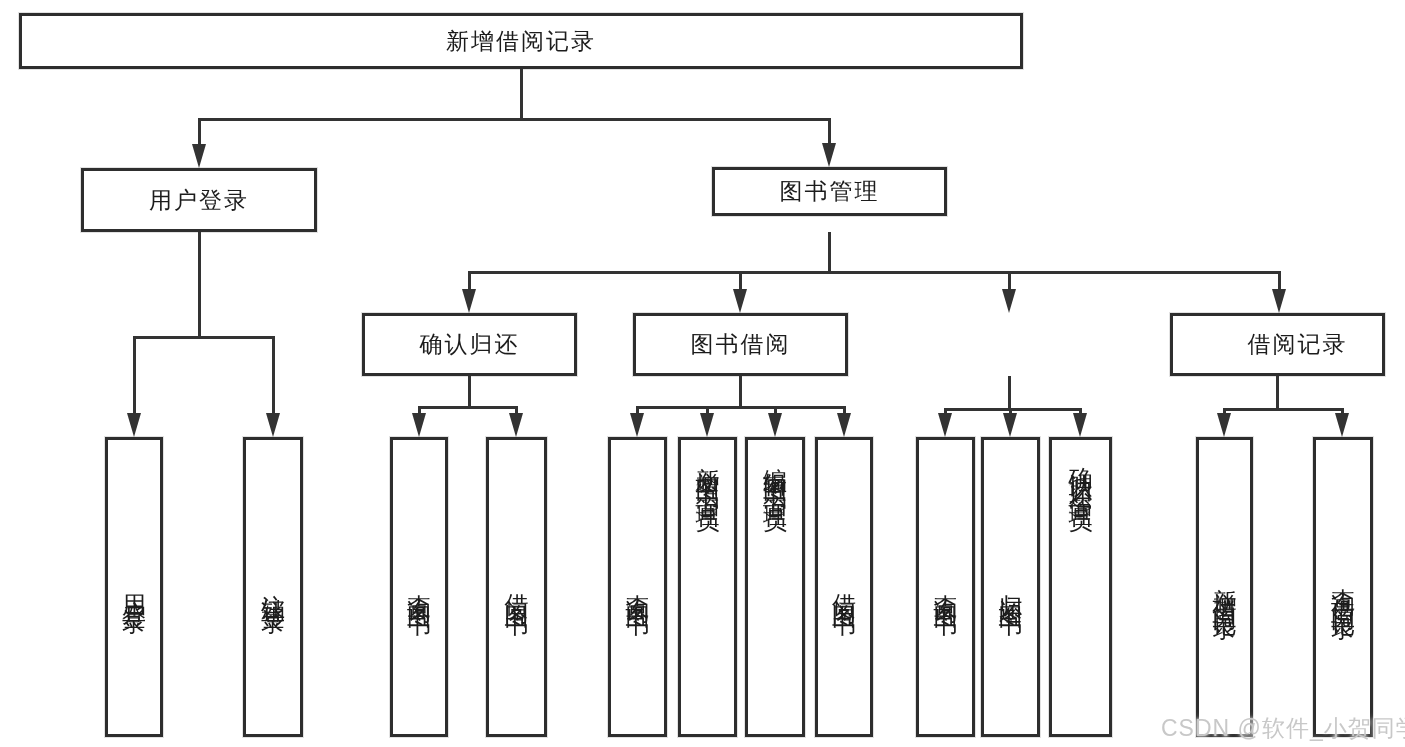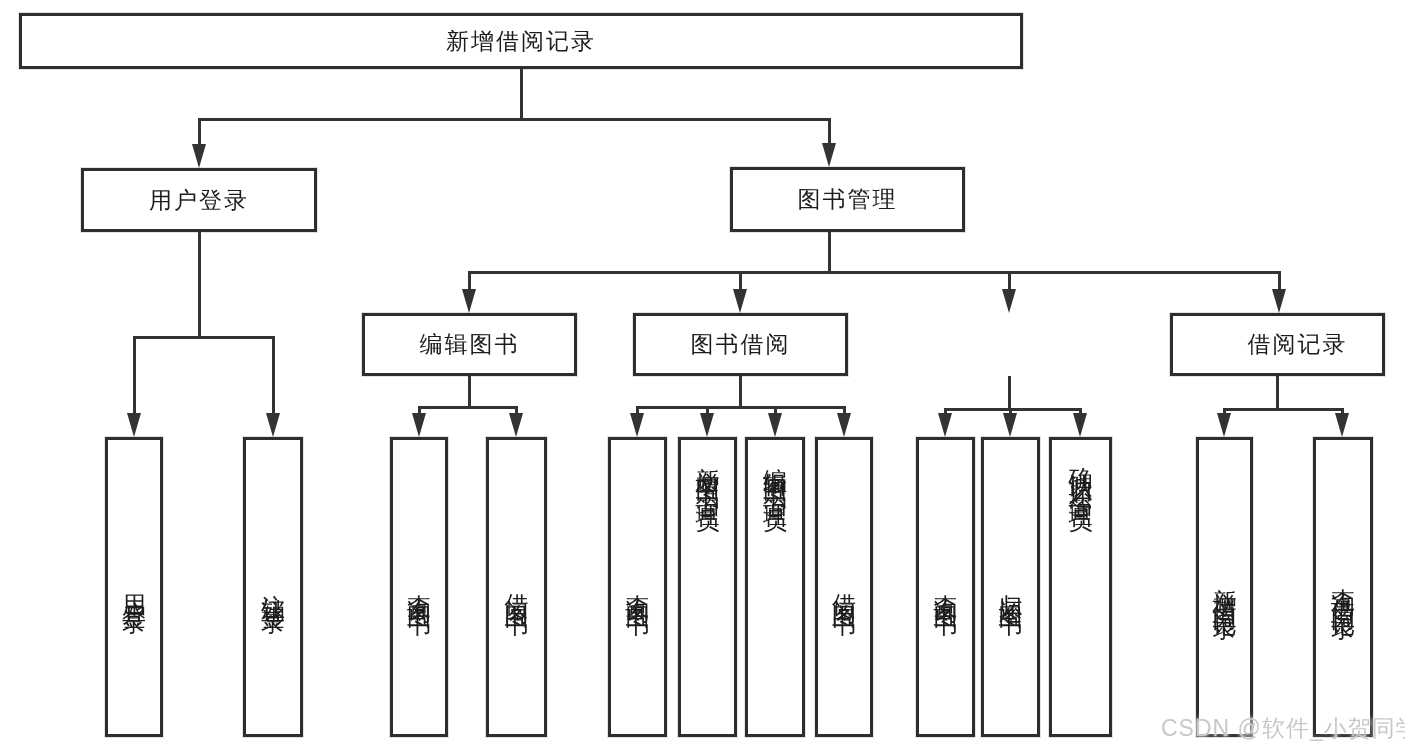--- a/index.html
+++ b/index.html
@@ -61,26 +61,26 @@
 <div class="stage">
 
   <div class="node" style="left:19px;top:13px;width:1004px;height:56px;">
     <span class="nlabel">新增借阅记录</span>
   </div>
 
   <div class="node" style="left:81px;top:168px;width:236px;height:64px;">
     <span class="nlabel">用户登录</span>
   </div>
 
-  <div class="node" style="left:712px;top:167px;width:235px;height:65px;margin-left:18px;">
+  <div class="node" style="left:712px;top:167px;width:235px;height:49px;">
     <span class="nlabel">图书管理</span>
   </div>
 
   <div class="node" style="left:362px;top:313px;width:215px;height:63px;">
-    <span class="nlabel">编辑图书</span>
+    <span class="nlabel">确认归还</span>
   </div>
 
   <div class="node" style="left:633px;top:313px;width:215px;height:63px;align-items:center;">
     <span class="nlabel">图书借阅</span>
   </div>
 
 
   <div class="node" style="left:1170px;top:313px;width:215px;height:63px;padding-left:40px;">
     <span class="nlabel">借阅记录</span>
   </div>

